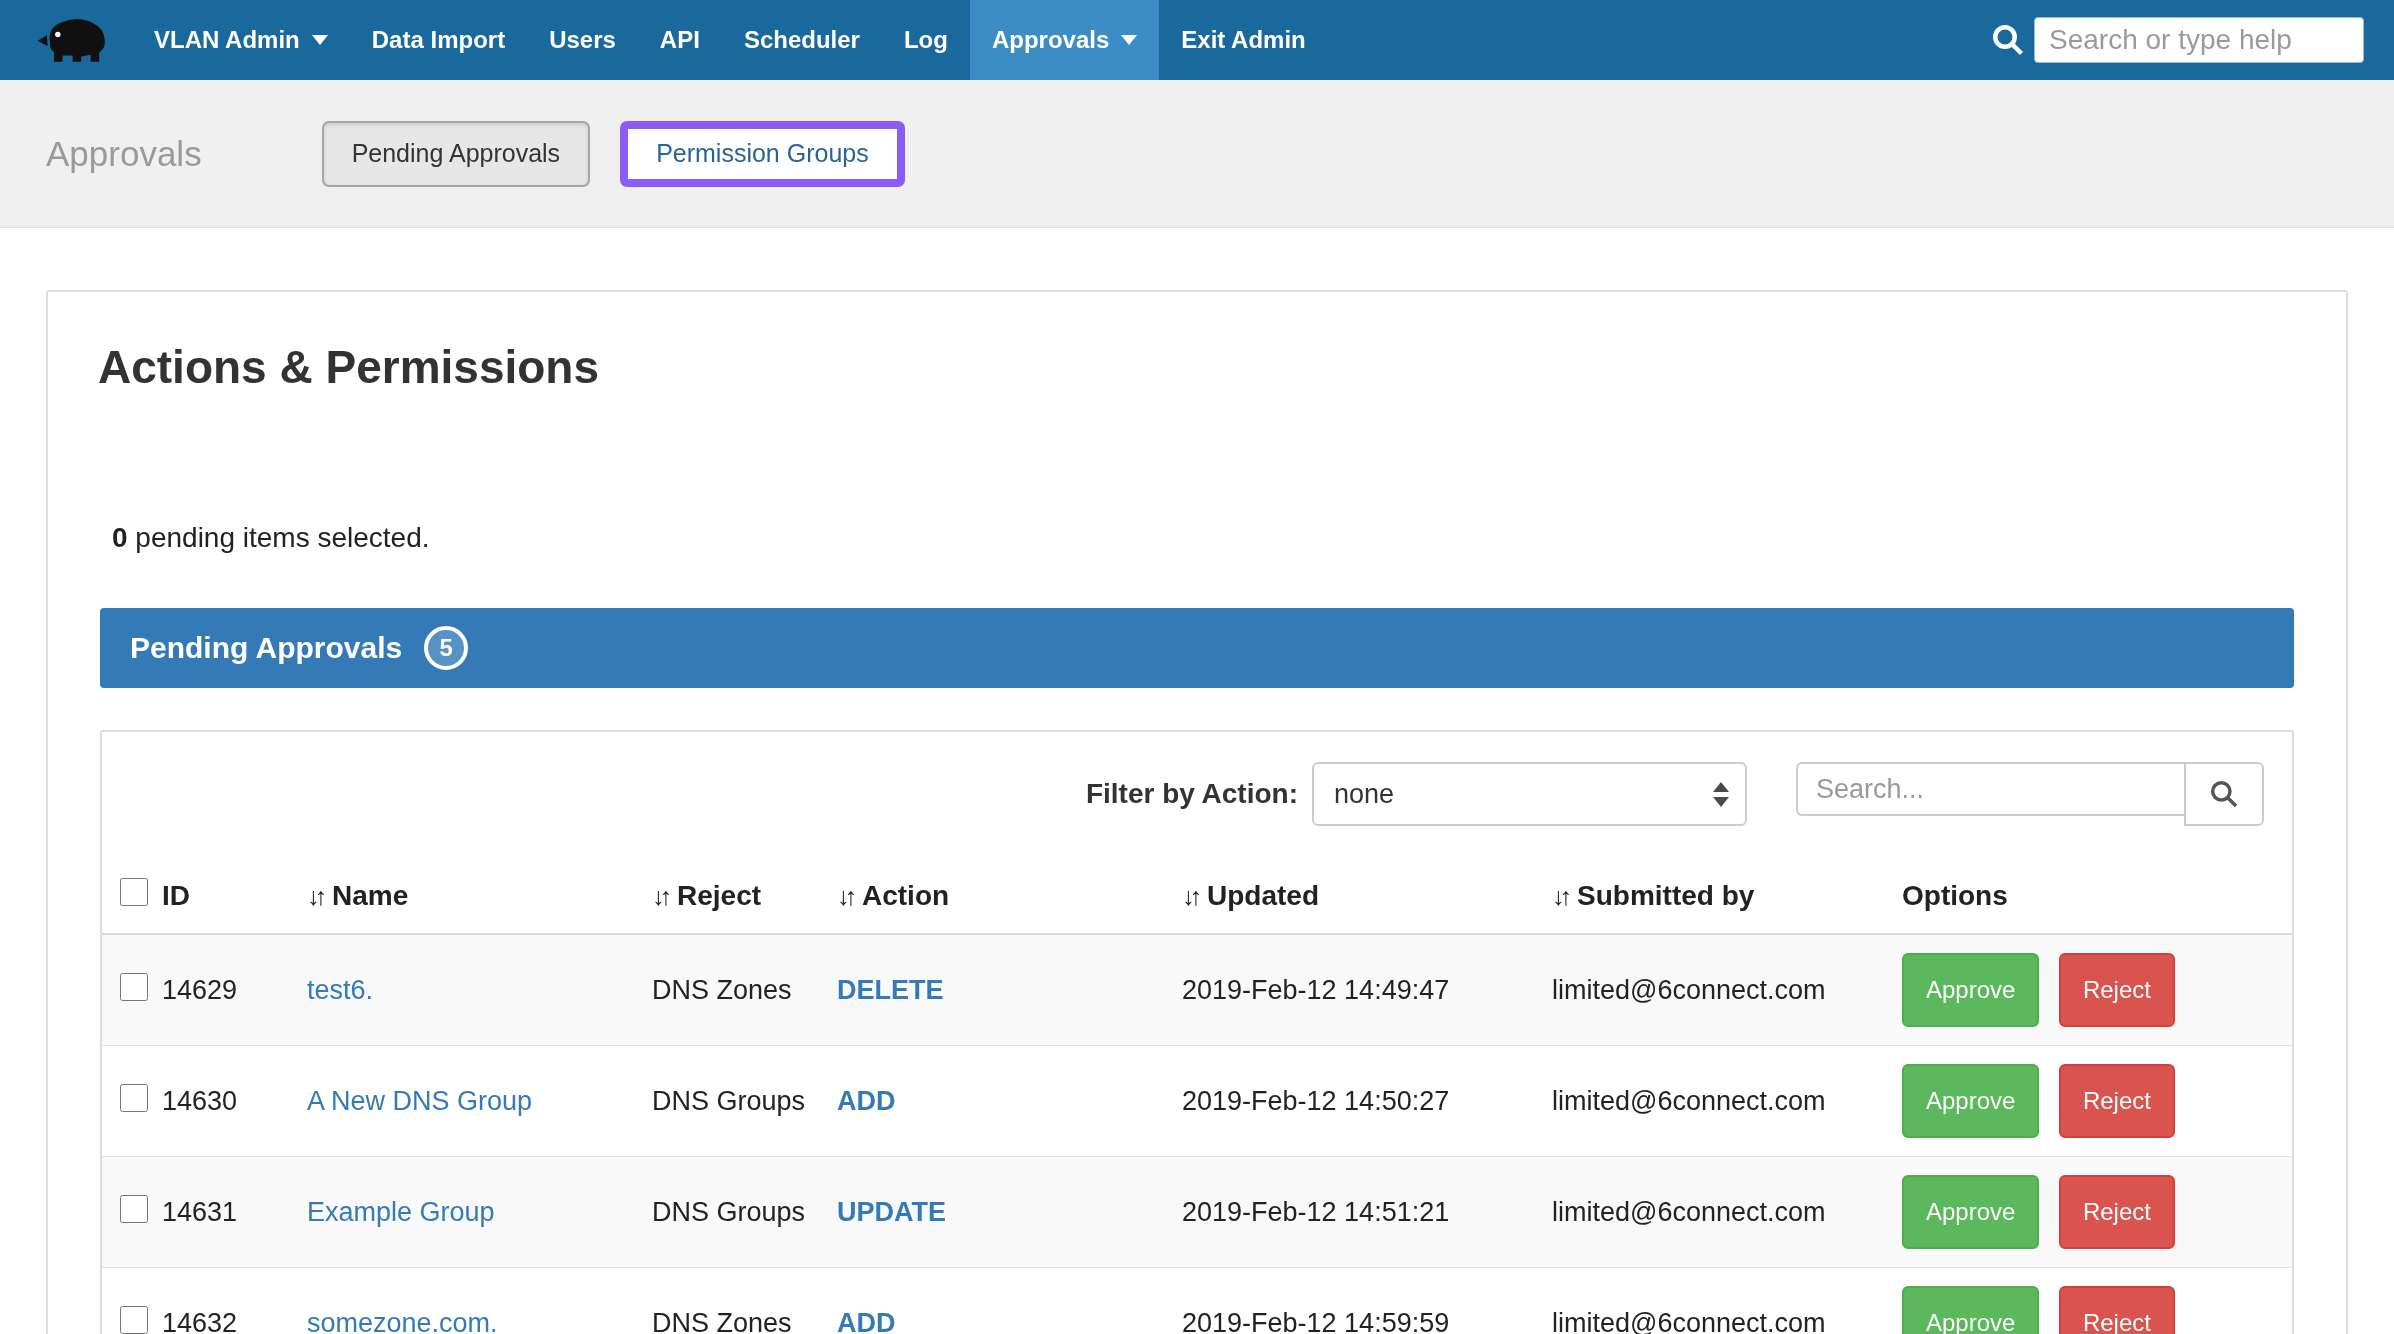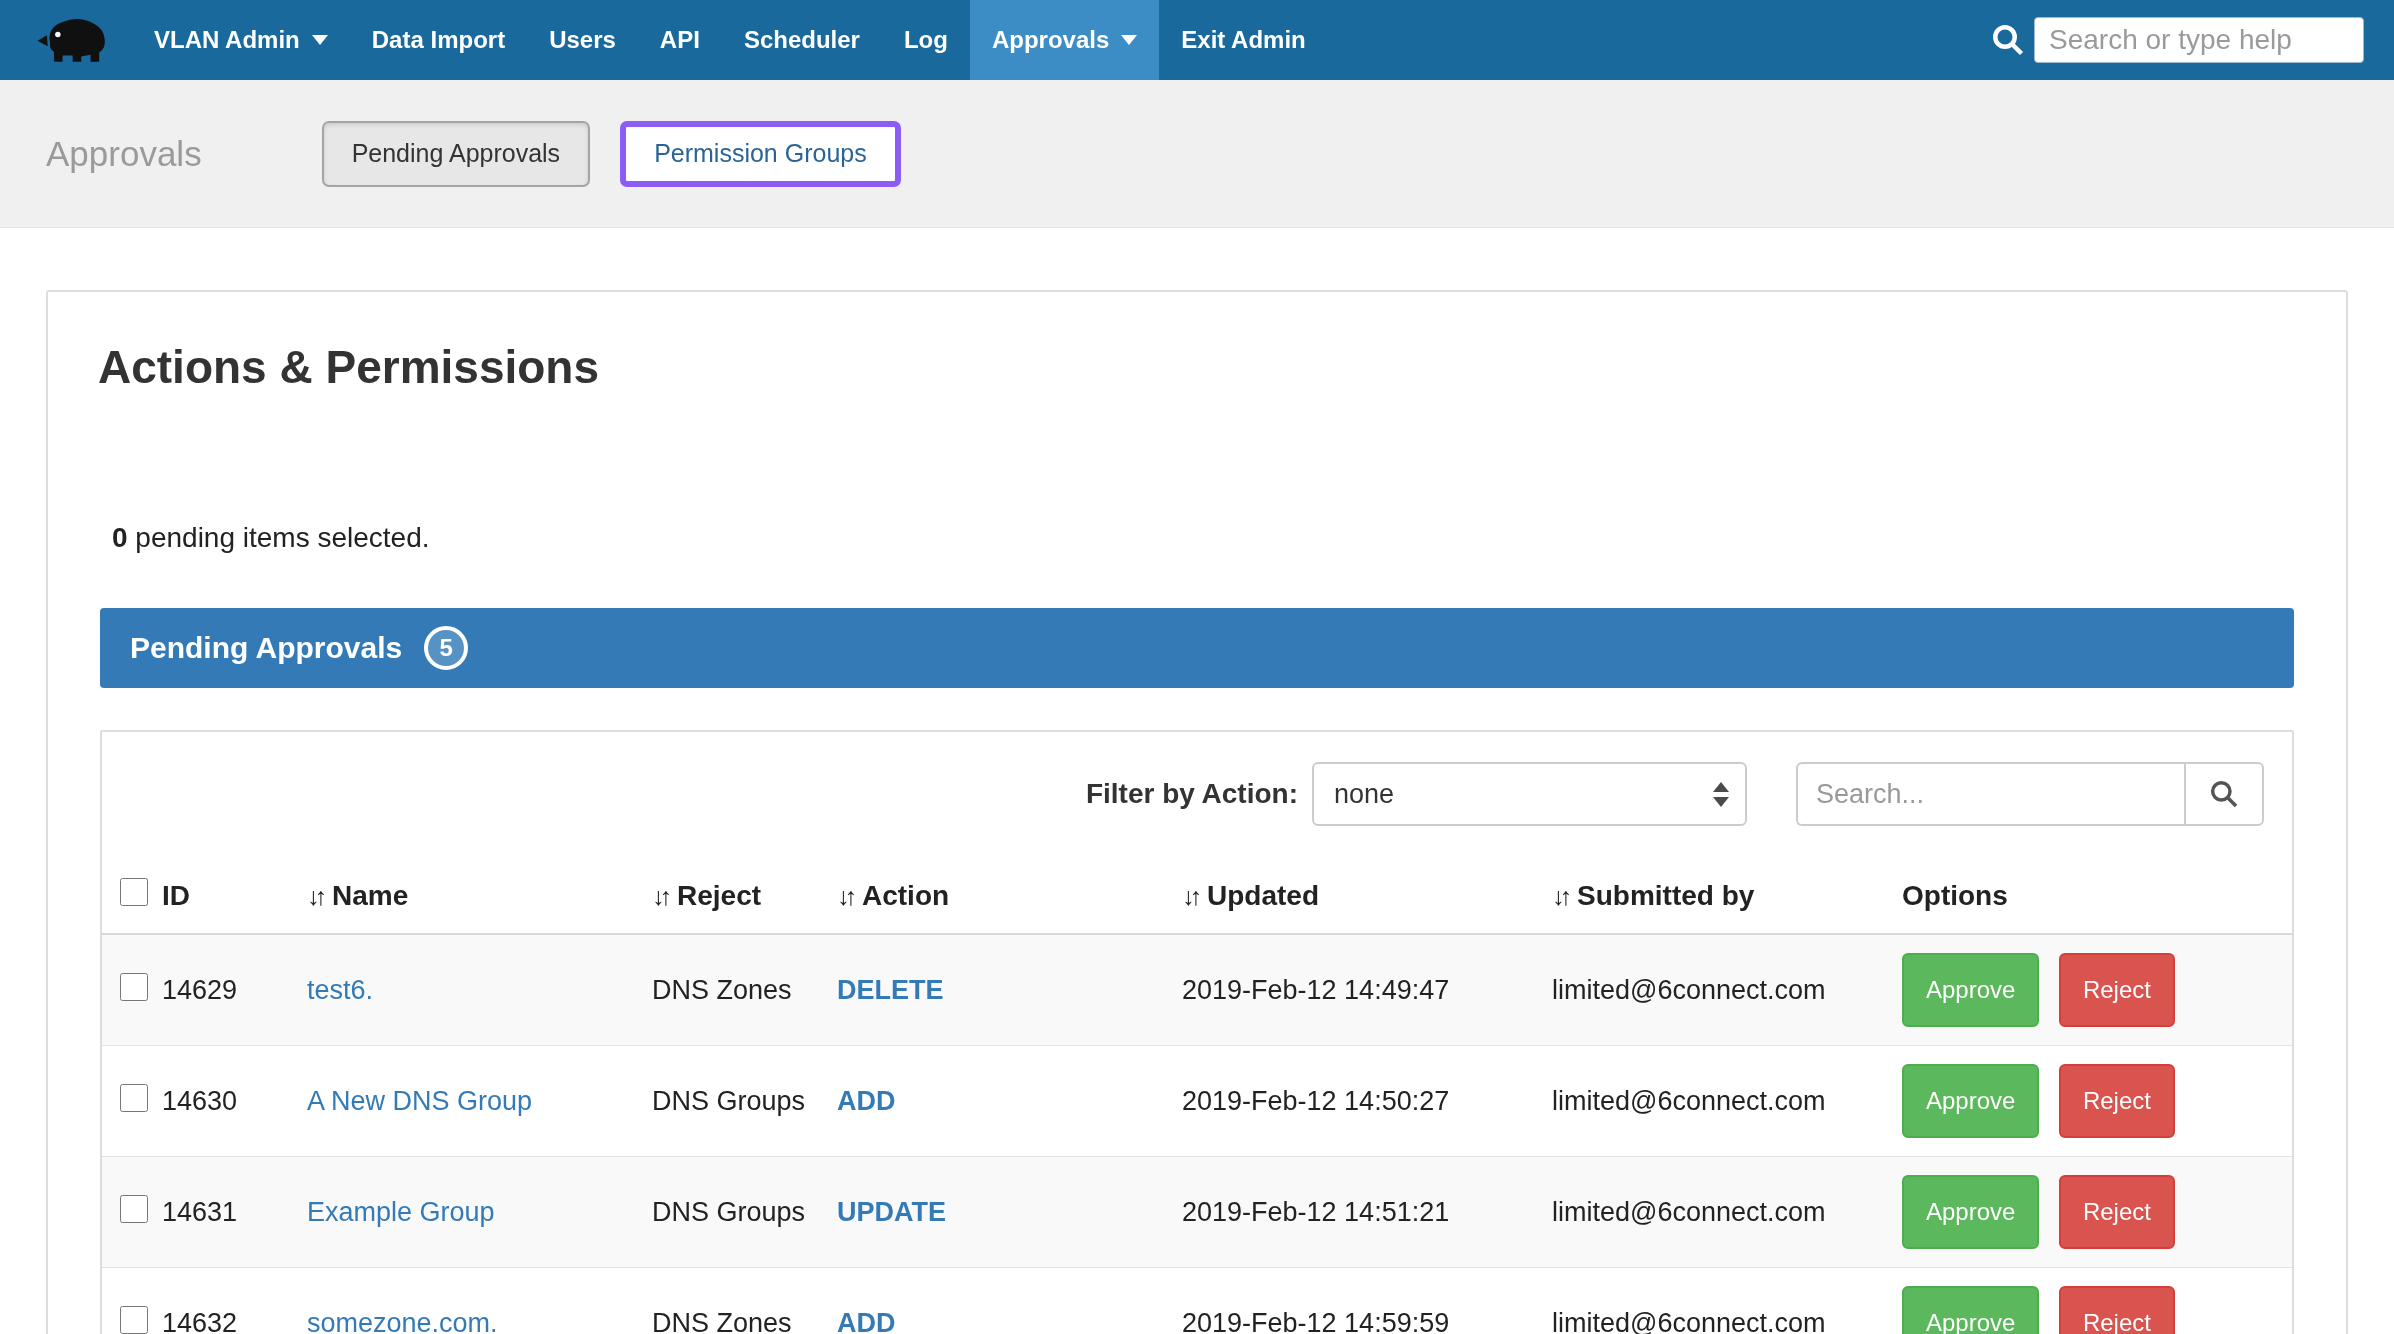--- a/index.html
+++ b/index.html
@@ -21,21 +21,21 @@
   .nav-search input::placeholder { color:#9a9a9a; }
 
   
   .subheader { height:148px; background:#f0f0f0; border-bottom:1px solid #e2e2e2;
     display:flex; align-items:center; padding:0 46px; }
   .subheader-title { font-size:35px; color:#9a9a9a; margin-right:120px; }
   .tab-btn { font-size:25px; font-family:inherit; padding:0 28px; height:66px; border-radius:7px;
     cursor:pointer; margin-right:30px; }
   .tab-btn.active { background:#e7e7e7; border:2px solid #a5a5a5; color:#333;
     box-shadow:inset 0 2px 4px rgba(0,0,0,.12); }
-  .tab-btn.inactive { background:#fff; border:6px solid #8b5cf6; color:#2a6496; }
+  .tab-btn.inactive { background:#fff; border:8px solid #8b5cf6; color:#2a6496; }
 
   
   .main-panel { margin:62px 46px 0 46px; border:2px solid #ddd; border-radius:3px;
     background:#fff; min-height:1100px; }
   .page-heading { margin:48px 50px 0; font-size:46px; font-weight:bold; color:#333; }
   .selected-line { margin:128px 0 0 64px; font-size:28px; color:#222; }
 
   .panel-bar { margin:54px 52px 0; height:80px; background:#337ab7; border-radius:4px;
     display:flex; align-items:center; padding:0 30px; color:#fff; }
   .panel-bar-title { font-size:30px; font-weight:bold; }
@@ -49,21 +49,21 @@
   .filter-label { font-size:28px; font-weight:bold; color:#333; margin-right:14px; }
   .select { width:435px; height:64px; border:2px solid #ccc; border-radius:6px; background:#fff;
     display:flex; align-items:center; justify-content:space-between; padding:0 16px 0 20px;
     font-size:27px; color:#333; margin-right:49px; cursor:pointer; }
   .updown { display:flex; flex-direction:column; gap:5px; }
   .tri-up { width:0; height:0; border-left:8px solid transparent; border-right:8px solid transparent;
     border-bottom:10px solid #4a4a4a; }
   .tri-down { width:0; height:0; border-left:8px solid transparent; border-right:8px solid transparent;
     border-top:10px solid #4a4a4a; }
   .search-group { display:flex; }
-  .search-group input { width:388px; height:64px; border:2px solid #ccc; border-right:none;
+  .search-group input { width:388px; height:54px; border:2px solid #ccc; border-right:none;
     border-radius:6px 0 0 6px; font-size:27px; padding:0 18px; color:#444; font-family:inherit; }
   .search-group input::placeholder { color:#999; }
   .search-btn { width:80px; height:64px; border:2px solid #ccc; border-radius:0 6px 6px 0;
     background:#fff; cursor:pointer; display:flex; align-items:center; justify-content:center; }
 
   table.approvals { width:100%; border-collapse:collapse; margin-top:14px; table-layout:fixed;
     border-bottom:1px solid #ddd; }
   col.c-check{width:60px} col.c-id{width:145px} col.c-name{width:345px} col.c-family{width:185px}
   col.c-action{width:345px} col.c-updated{width:370px} col.c-submitted{width:350px}
   th { text-align:left; font-size:28px; color:#222; padding:16px 8px 20px 0;

